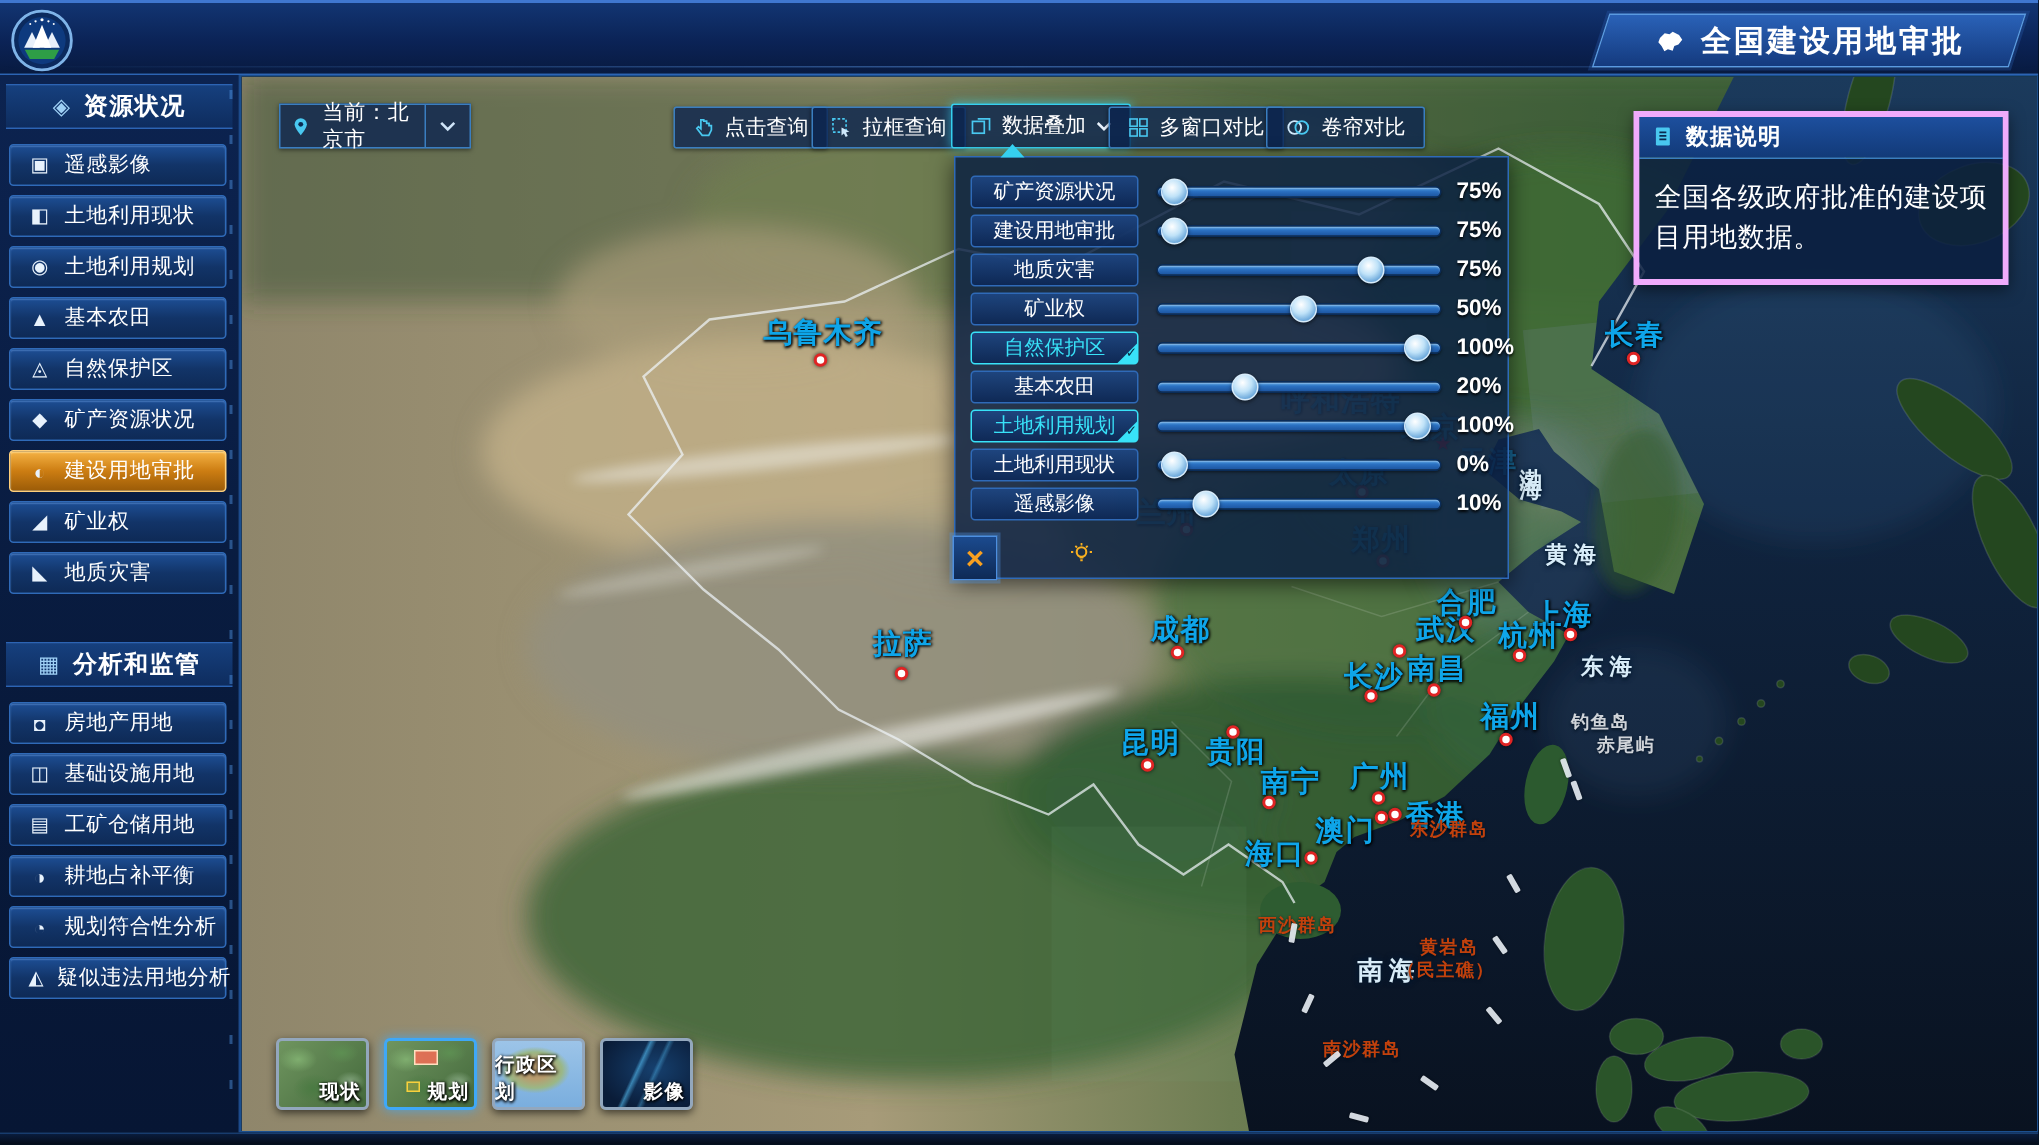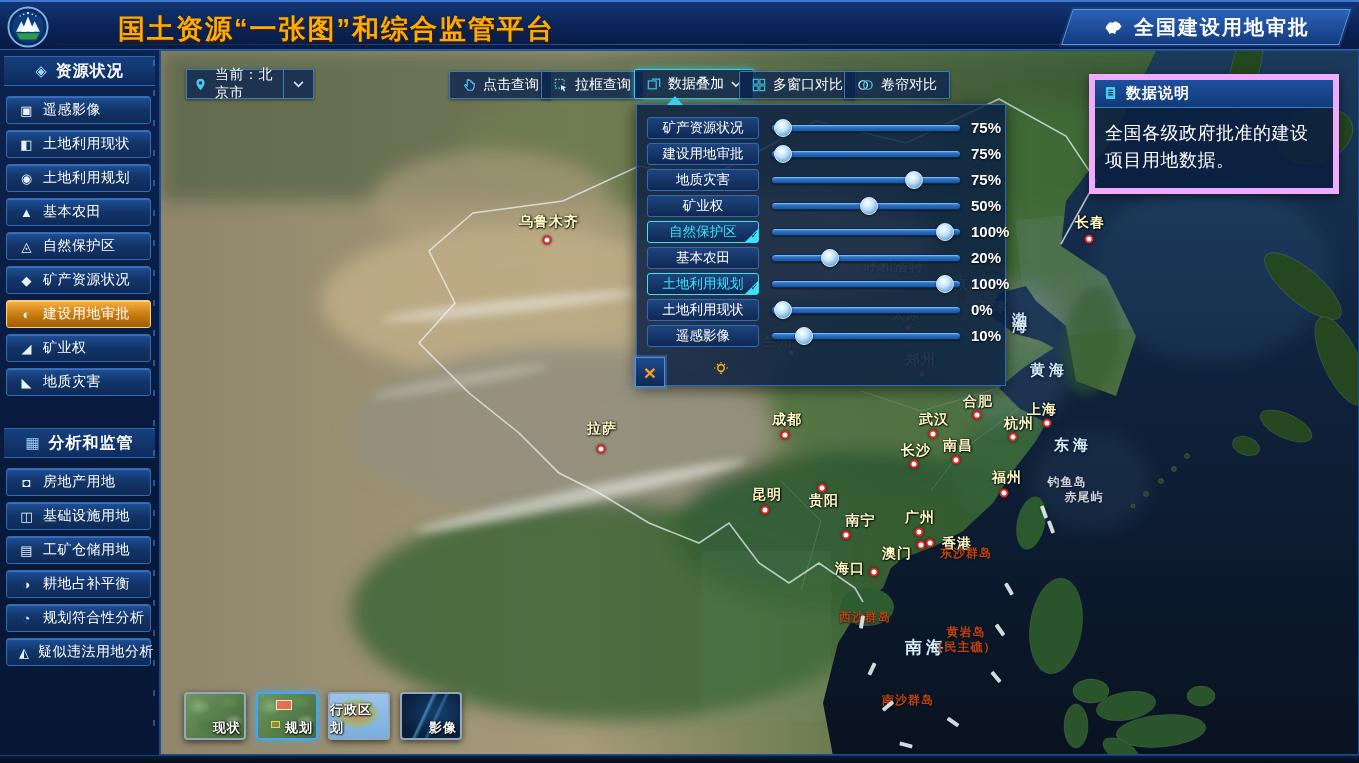--- a/index.html
+++ b/index.html
@@ -46,21 +46,21 @@
 
   
   #map-area{position:absolute;left:160px;top:50px;width:1199px;height:705px;overflow:hidden;
     border:1px solid #1b4f8f;z-index:1;}
   #map-svg{position:absolute;left:0;top:0;z-index:0;}
   #footer-strip{position:absolute;left:0;bottom:0;width:1359px;height:8px;
     background:linear-gradient(180deg,#0a1c3c,#040b18);border-top:1px solid #183c6e;z-index:25;}
 
   
   .map-label{position:absolute;transform:translate(-50%,-50%);white-space:nowrap;z-index:2;pointer-events:none;}
-  .city-name{font-size:14px;font-weight:bold;color:#fef9c3;letter-spacing:1px;
+  .city-name{font-size:19px;font-weight:bold;color:#0ea5e9;letter-spacing:1px;
     text-shadow:0 1px 2px #000,1px 0 2px #000;}
   .city-name.faint{opacity:.42;text-align:right;}
   .city-marker{position:absolute;width:9px;height:9px;border-radius:50%;transform:translate(-50%,-50%);
     background:#fff;border:2.5px solid #e02424;box-shadow:0 0 3px rgba(0,0,0,.7);z-index:2;}
   .city-marker.faint{opacity:.4;}
   .city-star{position:absolute;transform:translate(-50%,-50%);color:#e02424;font-size:13px;z-index:2;opacity:.75;
     text-shadow:0 0 2px rgba(0,0,0,.6);}
   .sea-name{font-size:15px;font-weight:bold;color:#d8ecf8;letter-spacing:4px;
     text-shadow:0 1px 3px #02101f,0 0 4px rgba(0,40,80,.8);}
   .sea-name.large{font-size:17px;}
@@ -108,21 +108,21 @@
     text-shadow:0 1px 2px #000;}
   #ov-close{position:absolute;left:-2px;bottom:-2px;width:30px;height:30px;cursor:pointer;
     background:linear-gradient(180deg,#1b4a8e,#0e2a56);border:1px solid #4d8fe0;
     box-shadow:0 0 0 2px rgba(80,150,230,.35);display:flex;align-items:center;justify-content:center;
     font-size:21px;font-weight:bold;color:#f8a020;line-height:1;}
   #ov-tip{position:absolute;left:100px;bottom:9px;font-size:13.5px;color:#e8f2fc;letter-spacing:.5px;}
   #ov-bulb{position:absolute;left:76px;bottom:8px;}
 
   
   #info-panel{position:absolute;left:928px;top:23px;width:250px;z-index:6;
-    border:6px solid #f0abfc;box-shadow:0 3px 10px rgba(0,0,0,.5);}
+    border:4px solid #f0abfc;box-shadow:0 3px 10px rgba(0,0,0,.5);}
   #info-panel .ip-header{height:28px;display:flex;align-items:center;gap:8px;padding-left:10px;
     background:linear-gradient(180deg,#1d4f9e,#123a78);border-bottom:1px solid #3a7ec0;
     font-size:15px;font-weight:bold;letter-spacing:1px;}
   #info-panel .ip-body{background:rgba(10,30,64,.85);padding:12px 10px 14px 10px;font-size:18px;
     letter-spacing:.5px;line-height:1.5;}
 
   
   .thumb{position:absolute;bottom:14px;width:62px;height:48px;border:2px solid #93a7bd;border-radius:4px;
     cursor:pointer;overflow:hidden;box-shadow:0 2px 6px rgba(0,0,0,.6);z-index:6;}
   .thumb.active{border-color:#3fa8f8;box-shadow:0 0 8px rgba(63,168,248,.8);}
@@ -158,21 +158,20 @@
       <polygon points="15,16 20.5,27 9.5,27" fill="#e8f0fa"></polygon>
       <polygon points="29,16 34.5,27 23.5,27" fill="#e8f0fa"></polygon>
       <polygon points="22,11 28.5,27 15.5,27" fill="#ffffff"></polygon>
       <path d="M10 28.5h24l-3.5 6.5h-17z" fill="#2e9e46"></path>
       <circle cx="22" cy="7.5" r="1.1" fill="#fff"></circle>
         <circle cx="17.5" cy="8.6" r=".8" fill="#fff"></circle>
       <circle cx="26.5" cy="8.6" r=".8" fill="#fff"></circle>
         <circle cx="13.8" cy="10.4" r=".7" fill="#fff"></circle>
       <circle cx="30.2" cy="10.4" r=".7" fill="#fff"></circle>
     </svg>
-    <div id="app-title">国土资源“一张图”和综合监管平台</div>
     <div id="header-badge">
       <div class="inner">
         <svg width="22" height="17" viewBox="0 0 20 16">
           <path d="M4 6l3-3 3 .6 2-1.6 4 2 2 3-2.4 3-2.6 1-1 3-3-1-2.2 1.2L5 11 3 8.6z" fill="#fff"></path>
         </svg>
         <span>全国建设用地审批</span>
       </div>
     </div>
   </div>
 
@@ -351,21 +350,21 @@
         <div class="city-star" style="left: 801px; top: 245px;">★</div>
         <div class="map-label city-name faint" style="left: 831px; top: 257px;">天津</div>
         <div class="map-label city-name faint" style="left: 745px; top: 264px;">太原</div>
         <div class="city-marker faint" style="left: 747px; top: 277px;"></div>
         <div class="map-label city-name faint" style="left: 617px; top: 291px;">兰州</div>
         <div class="city-marker faint" style="left: 630px; top: 302px;"></div>
         <div class="map-label city-name faint" style="left: 760px; top: 309px;">郑州</div>
         <div class="city-marker faint" style="left: 761px; top: 323px;"></div>
         <div class="map-label city-name" style="left: 626px; top: 369px;">成都</div>
         <div class="city-marker" style="left: 624px; top: 384px;"></div>
-        <div class="map-label city-name" style="left: 773px; top: 369px;">武汉</div>
+        <div class="map-label city-name" style="left: 803px; top: 369px;">武汉</div>
         <div class="city-marker" style="left: 772px; top: 383px;"></div>
         <div class="map-label city-name" style="left: 817px; top: 351px;">合肥</div>
         <div class="city-marker" style="left: 816px; top: 364px;"></div>
         <div class="map-label city-name" style="left: 881px; top: 359px;">上海</div>
         <div class="city-marker" style="left: 886px; top: 372px;"></div>
         <div class="map-label city-name" style="left: 858px; top: 373px;">杭州</div>
         <div class="city-marker" style="left: 852px; top: 386px;"></div>
         <div class="map-label city-name" style="left: 755px; top: 400px;">长沙</div>
         <div class="city-marker" style="left: 753px; top: 413px;"></div>
         <div class="map-label city-name" style="left: 797px; top: 395px;">南昌</div>

